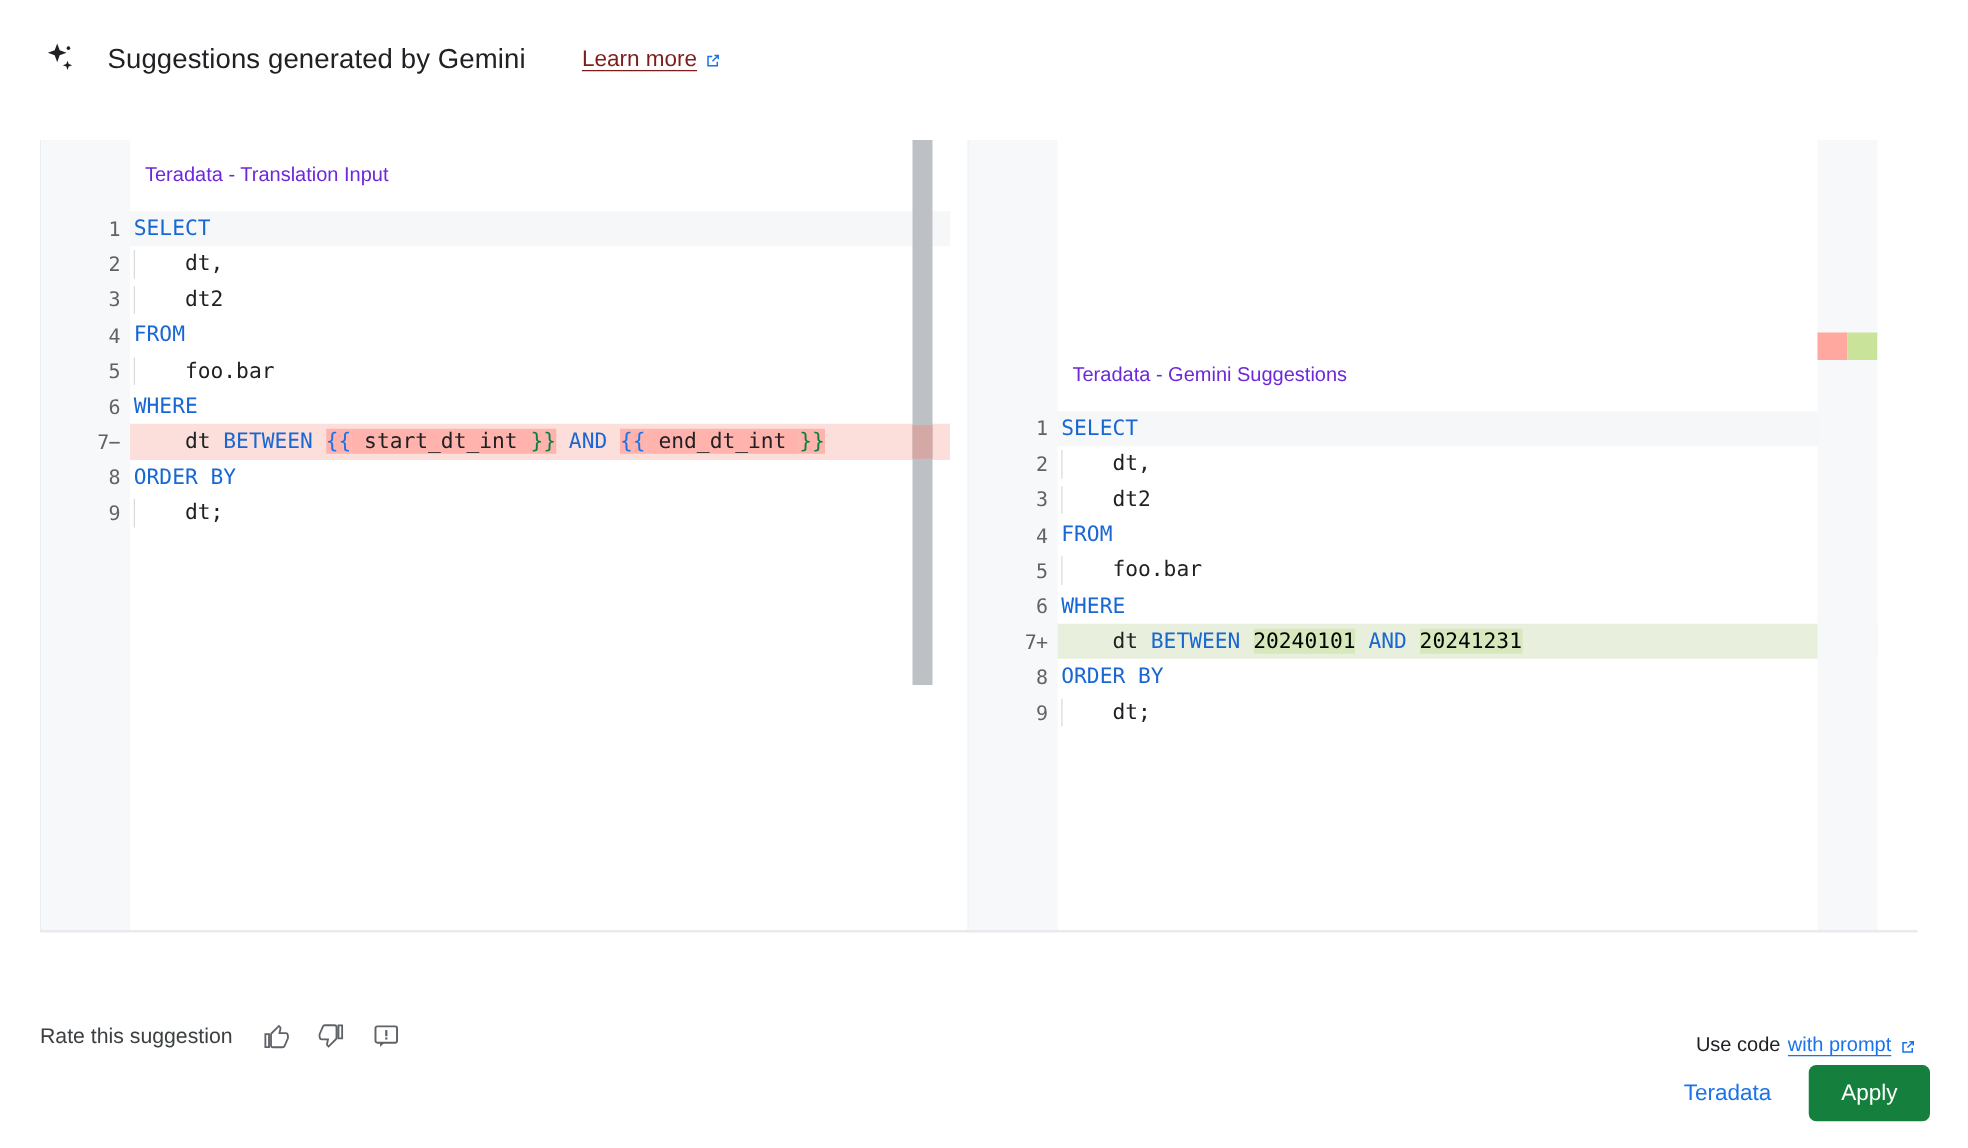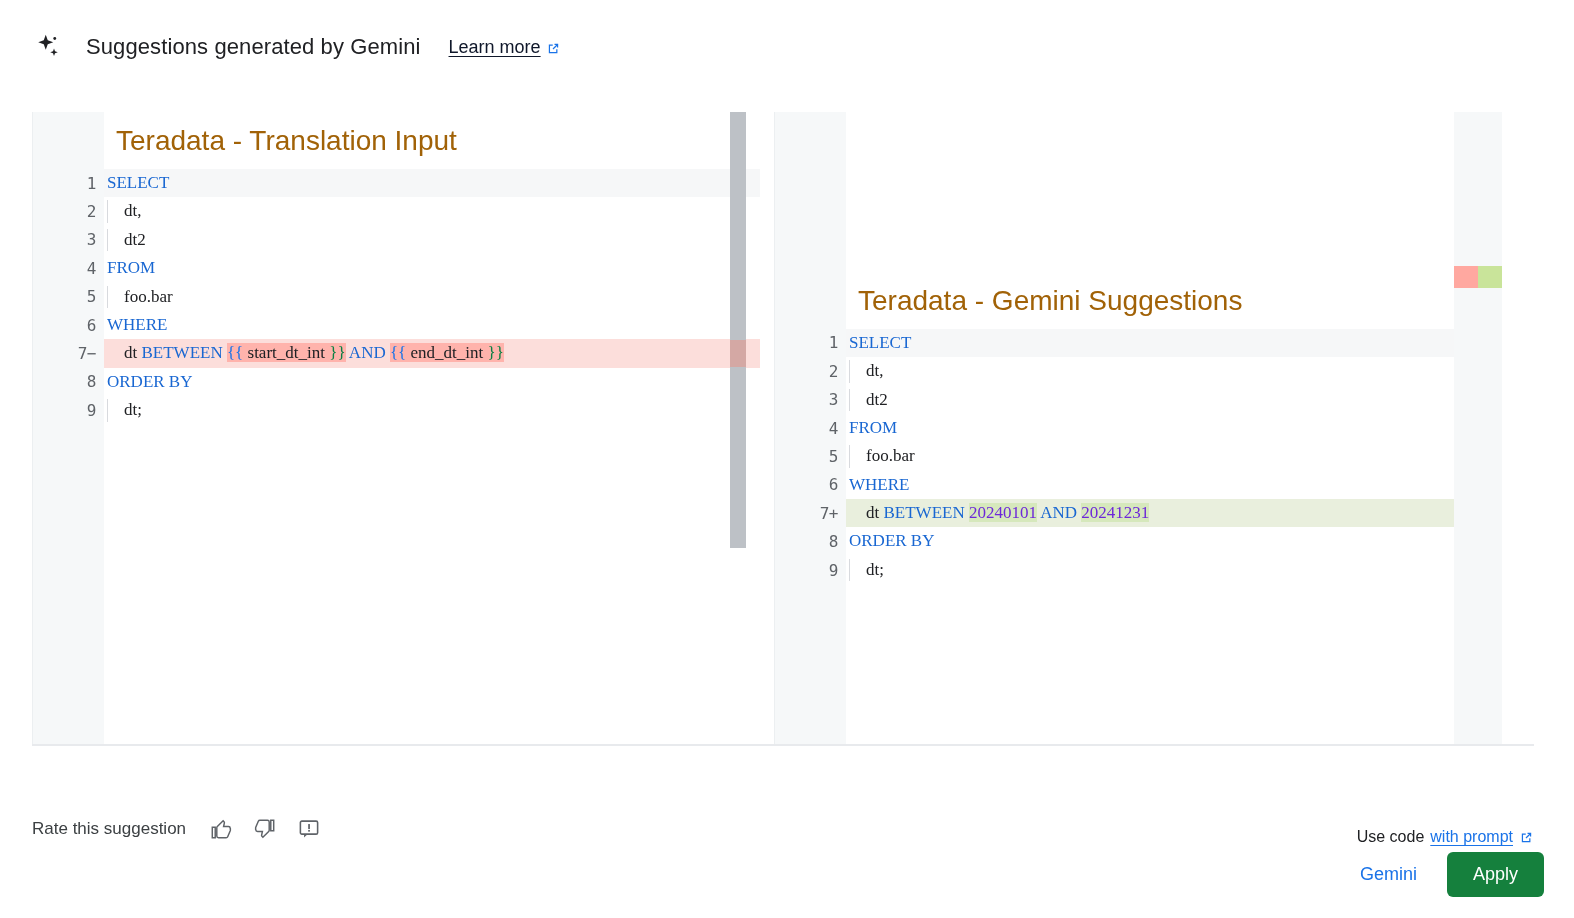--- a/index.html
+++ b/index.html
@@ -19,21 +19,21 @@
     display: flex; align-items: center; gap: 16px;
     height: 46px;
   }
   .spark-icon { width: 30px; height: 30px; display:block; }
   .header-title {
     font-size: 22px; color: #202124; letter-spacing: 0.1px;
     margin-left: 8px;
   }
   .learn-more {
     display: inline-flex; align-items: center; gap: 5px;
-    color: #0f172a; font-size: 18px; margin-left: 12px;
+    color: #7f1d1d; font-size: 18px; margin-left: 29px;
     text-decoration: none;
   }
   .learn-more .lbl { text-decoration: underline; text-underline-offset: 3px; }
   .ext-icon { width: 15px; height: 15px; display:block; }
 
   
   .diff-wrap {
     position: absolute; left: 32px; top: 112px;
     width: 1502px; height: 634px;
     display: flex;
@@ -55,21 +55,21 @@
     position: absolute; left: 0; top: 0; bottom: 0;
     width: 71px; background: #f6f8f9;
   }
   .editor {
     position: relative; z-index: 2;
     flex: 1; display: flex; flex-direction: column;
   }
   .pane-title {
     height: 57px; line-height: 57px;
     padding-left: 83px;
-    font-size: 28px; color: #a16207;
+    font-size: 16px; color: #6d28d9;
     white-space: nowrap;
   }
   .code-rows { position: relative; }
   .row {
     position: relative;
     height: 28.4px;
     display: flex; align-items: center;
     font-family: "DejaVu Sans Mono", monospace;
     font-size: 17px;
   }
@@ -82,35 +82,34 @@
     font-size: 16px;
     letter-spacing: -0.5px;
     white-space: pre;
   }
   .codetext {
     position: relative;
     flex: 1;
     height: 28.4px; line-height: 28.4px;
     white-space: pre;
     padding-left: 3px;
-    font-family: Liberation Serif, serif;
   }
   .row.cur .codetext { background: #f6f7f8; }
   .row.del .codetext { background: #fcdedb; }
   .row.add .codetext { background: #e9efdd; }
   .row.del .ln, .row.add .ln { color: #5f6368; }
 
   .indent-guide {
     position: absolute; left: 3px; top: 3px; bottom: 3px;
     width: 1px; background: #d8dade;
   }
 
   .kw   { color: #1967d2; }
   .plain{ color: #202124; }
-  .num  { color: #6d28d9; }
+  .num  { color: #000000; }
   .brace-o { color: #1a73e8; }
   .brace-c { color: #0b8043; }
   .mark-del { background: #ffb3ac; }
   .mark-add { background: #d6e8bc; }
 
   
   .vscroll {
     position: absolute; top: 0; right: 14px;
     width: 16px; height: 100%;
     z-index: 3;
@@ -367,18 +366,18 @@
             <path d="M3 3.8 h4.2 v1.3 H4.3 v6.6 h6.6 V8.9 h1.3 V13 H3 Z" fill="#1a73e8"></path>
             <path d="M9.1 3 H13 v3.9 h-1.3 V5.2 L7.9 9.0 l-0.9 -0.9 L10.8 4.3 H9.1 Z" fill="#1a73e8"></path>
           </svg>
         </span>
       </a>
     </div>
   </div>
 
   <div class="footer">
     <div class="footer-actions">
-      <button class="btn-text">Gemini</button>
+      <button class="btn-text">Teradata</button>
       <button class="btn-primary">Apply</button>
     </div>
   </div>
 
 </div>
 
 </body></html>

